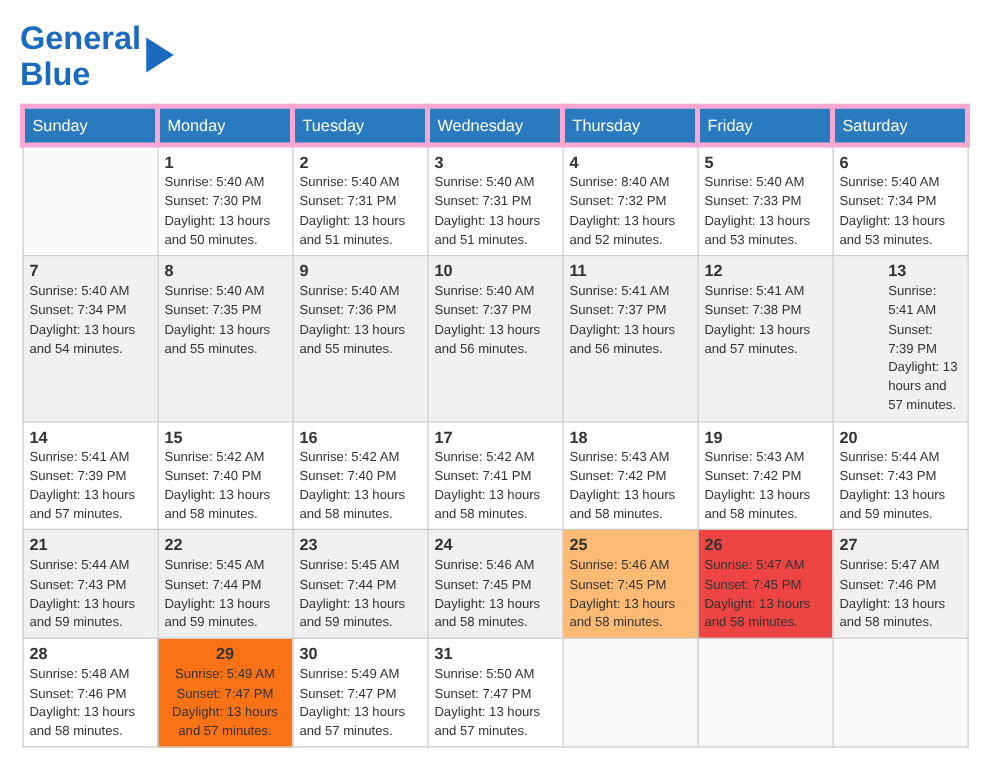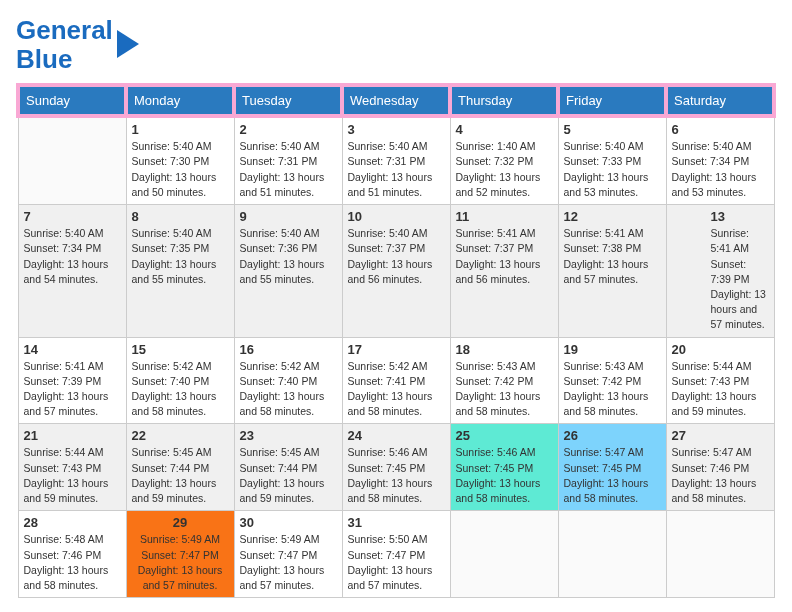--- a/index.html
+++ b/index.html
@@ -145,21 +145,21 @@
         </td>
         <td style="background: rgb(255, 255, 255);">
           <span class="day-number">3</span>
           <div class="day-info">Sunrise: 5:40 AM
 Sunset: 7:31 PM
 Daylight: 13 hours
 and 51 minutes.</div>
         </td>
         <td style="background: rgb(255, 255, 255);">
           <span class="day-number">4</span>
-          <div class="day-info">Sunrise: 1:40 AM
+          <div class="day-info">Sunrise: 8:40 AM
 Sunset: 7:32 PM
 Daylight: 13 hours
 and 52 minutes.</div>
         </td>
         <td style="background: rgb(255, 255, 255);">
           <span class="day-number">5</span>
           <div class="day-info">Sunrise: 5:40 AM
 Sunset: 7:33 PM
 Daylight: 13 hours
 and 53 minutes.</div>
@@ -296,28 +296,28 @@
 Daylight: 13 hours
 and 59 minutes.</div>
         </td>
         <td style="background: rgb(240, 240, 240);">
           <span class="day-number">24</span>
           <div class="day-info">Sunrise: 5:46 AM
 Sunset: 7:45 PM
 Daylight: 13 hours
 and 58 minutes.</div>
         </td>
-        <td style="background: #5eead4;">
+        <td style="background: #fdba74;">
           <span class="day-number">25</span>
           <div class="day-info">Sunrise: 5:46 AM
 Sunset: 7:45 PM
 Daylight: 13 hours
 and 58 minutes.</div>
         </td>
-        <td style="background: #7dd3fc;">
+        <td style="background: #ef4444;">
           <span class="day-number">26</span>
           <div class="day-info">Sunrise: 5:47 AM
 Sunset: 7:45 PM
 Daylight: 13 hours
 and 58 minutes.</div>
         </td>
         <td style="background: rgb(240, 240, 240);">
           <span class="day-number">27</span>
           <div class="day-info">Sunrise: 5:47 AM
 Sunset: 7:46 PM

